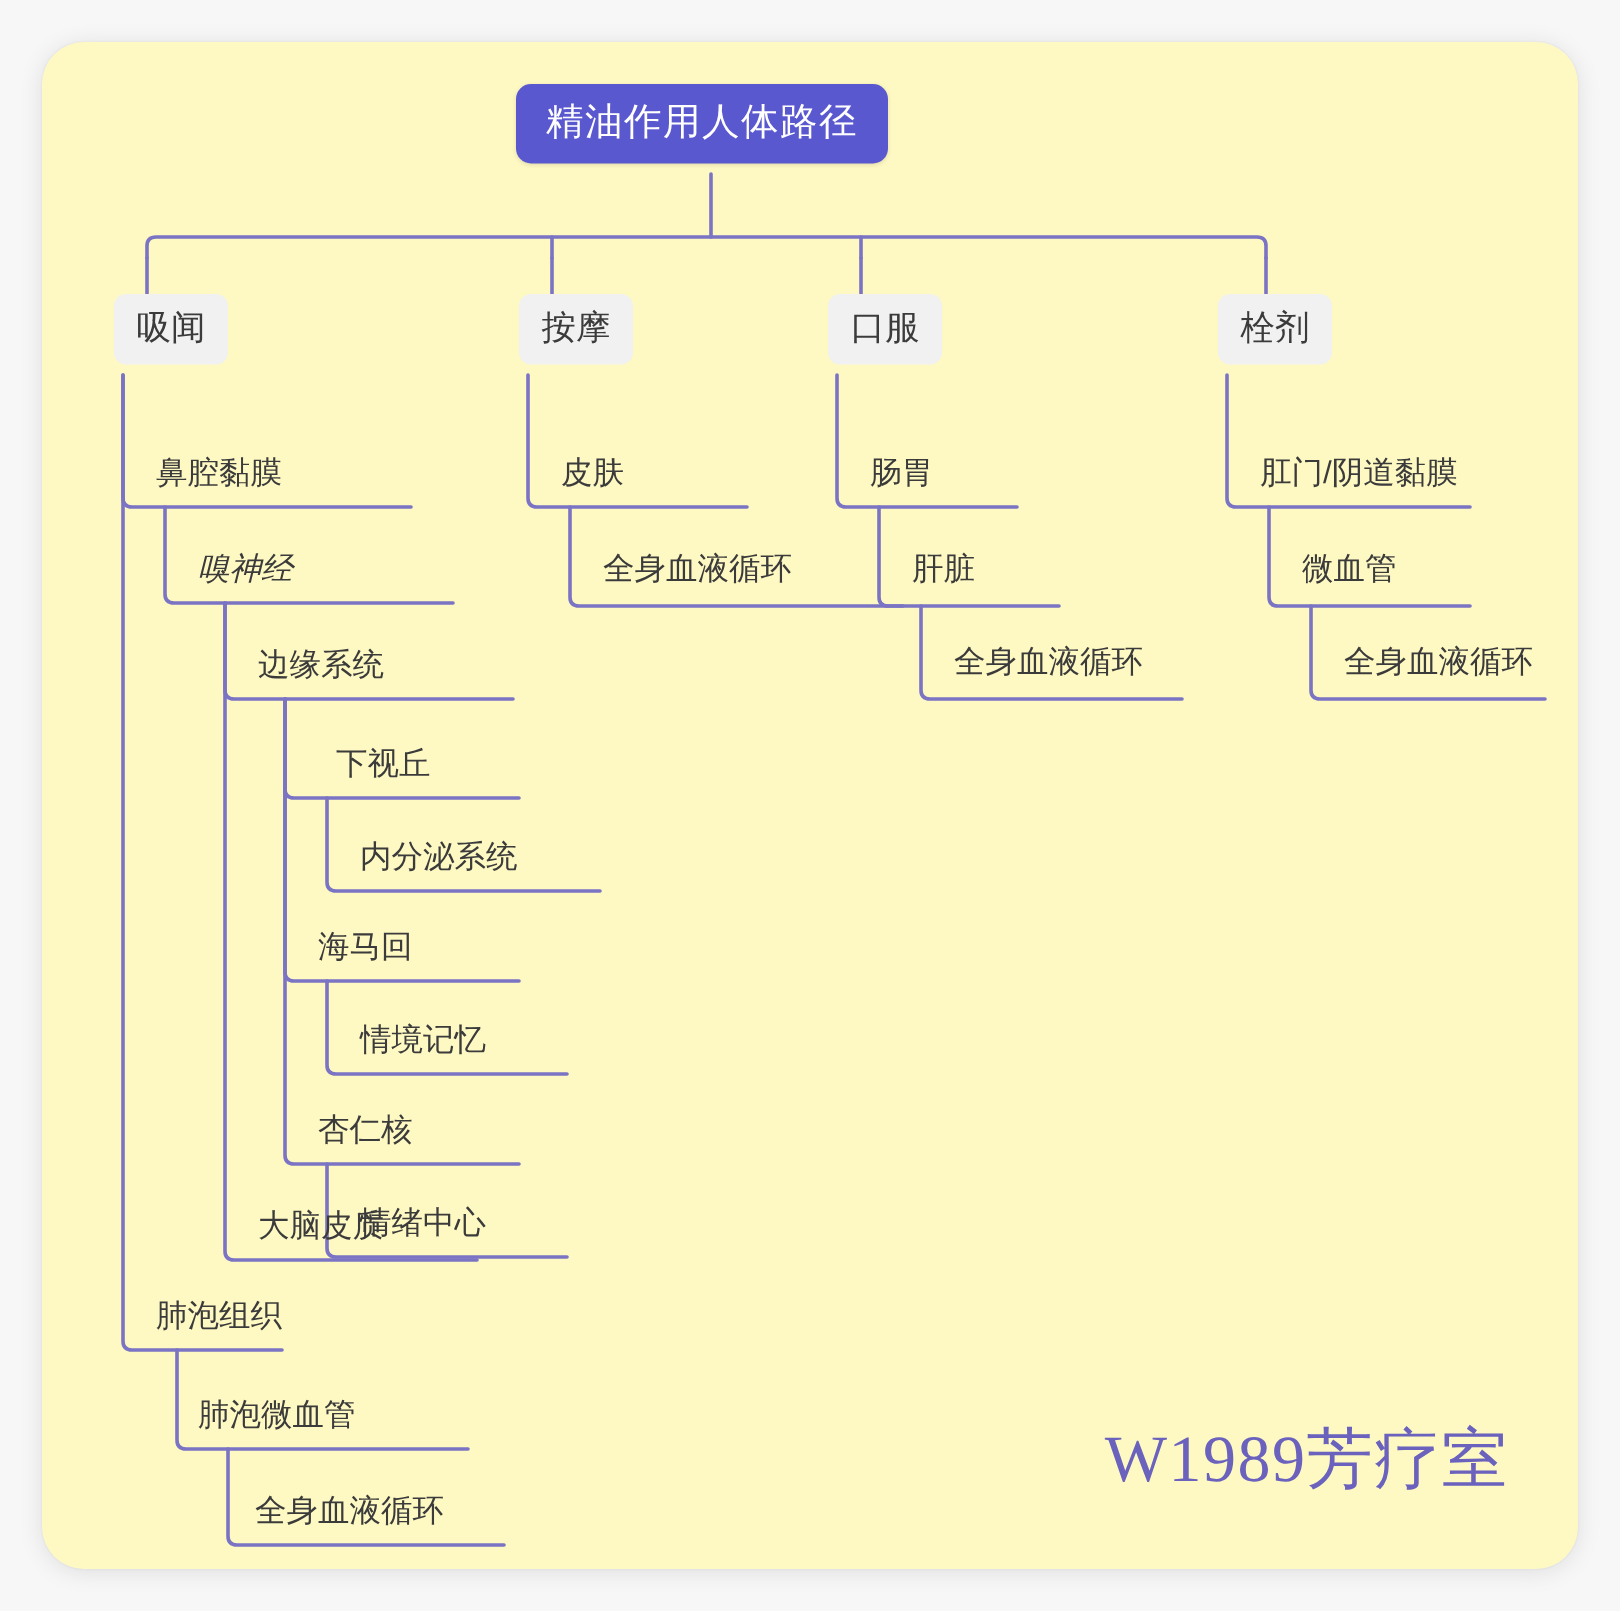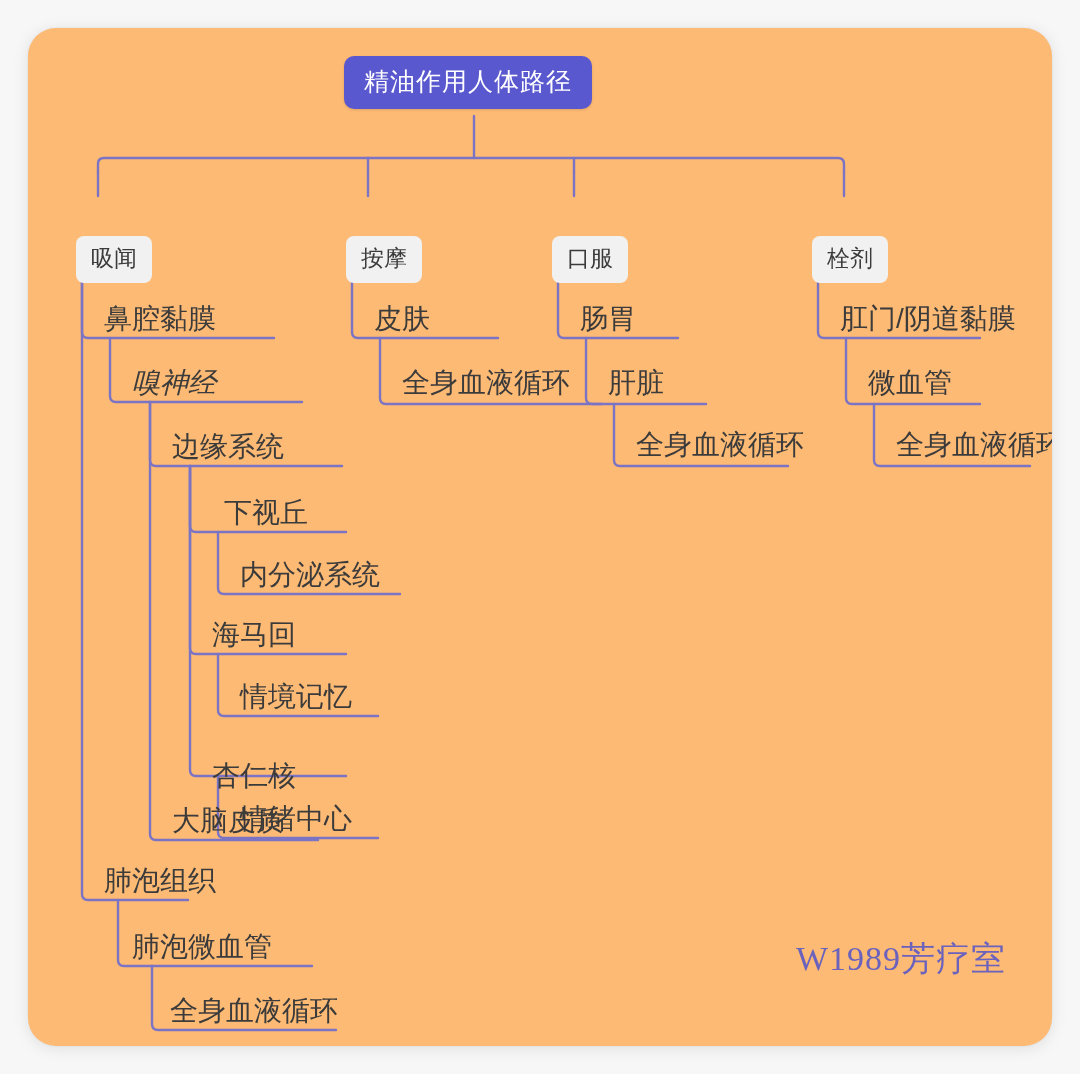--- a/index.html
+++ b/index.html
@@ -11,21 +11,21 @@
   }
   #stage{
     position:relative;
     width:1080px;height:1074px;
     background:#f7f7f7;
   }
   #card{
     position:absolute;
     left:28px;top:28px;
     width:1024px;height:1018px;
-    background:#fdba74;
+    background:#fef9c3;
     border-radius:28px;
     box-shadow:0 2px 16px rgba(0,0,0,0.10), 0 0 0 1px rgba(0,0,0,0.02);
     overflow:hidden;
   }
   #canvas{
     position:absolute;left:0;top:0;
     width:1024px;height:1018px;
   }
   
   .node{
@@ -44,34 +44,33 @@
     padding:13px 20px 15px 20px;
     box-shadow:0 1px 3px rgba(0,0,0,0.12);
   }
   
   .chip{
     background:#f1f1f1;
     border-radius:8px;
     font-size:23px;
     padding:11px 15px 13px 15px;
     color:#3b3b3b;
-    margin-top:40px;
   }
   
   .leaf{
-    font-size:28px;
+    font-size:21px;
     color:#3b3b3b;
     padding-bottom:7px;
   }
   
   #watermark{
     position:absolute;
-    right:46px;bottom:64px;
+    right:46px;bottom:44px;
     font-family:"Liberation Serif","DejaVu Serif",serif;
-    font-size:34px;
+    font-size:44px;
     color:#6a62bd;
     letter-spacing:1px;
     white-space:nowrap;
   }
 </style>
 </head>
 <body>
 
 <div id="stage">
   <div id="card">
@@ -134,21 +133,21 @@
     <div class="node leaf" style="left:76px;top:277px;">鼻腔黏膜</div>
     <div class="node leaf" style="left:104px;top:341px;font-style:italic;">嗅神经</div>
     <div class="node leaf" style="left:144px;top:405px;text-align:center;">边缘系统</div>
 
     <div class="node leaf" style="left:184px;top:471px;margin-left:12px;">下视丘</div>
     <div class="node leaf" style="left:212px;top:533px;">内分泌系统</div>
 
     <div class="node leaf" style="left:184px;top:593px;text-align:center;">海马回</div>
     <div class="node leaf" style="left:212px;top:655px;">情境记忆</div>
 
-    <div class="node leaf" style="left:184px;top:715px;margin-top:19px;">杏仁核</div>
+    <div class="node leaf" style="left:184px;top:715px;">杏仁核</div>
     <div class="node leaf" style="left:212px;top:777px;">情绪中心</div>
 
     <div class="node leaf" style="left:144px;top:779px;">大脑皮质</div>
 
     <div class="node leaf" style="left:76px;top:839px;">肺泡组织</div>
     <div class="node leaf" style="left:104px;top:905px;">肺泡微血管</div>
     <div class="node leaf" style="left:142px;top:969px;">全身血液循环</div>
 
     <div class="node leaf" style="left:346px;top:277px;">皮肤</div>
     <div class="node leaf" style="left:374px;top:341px;">全身血液循环</div>

